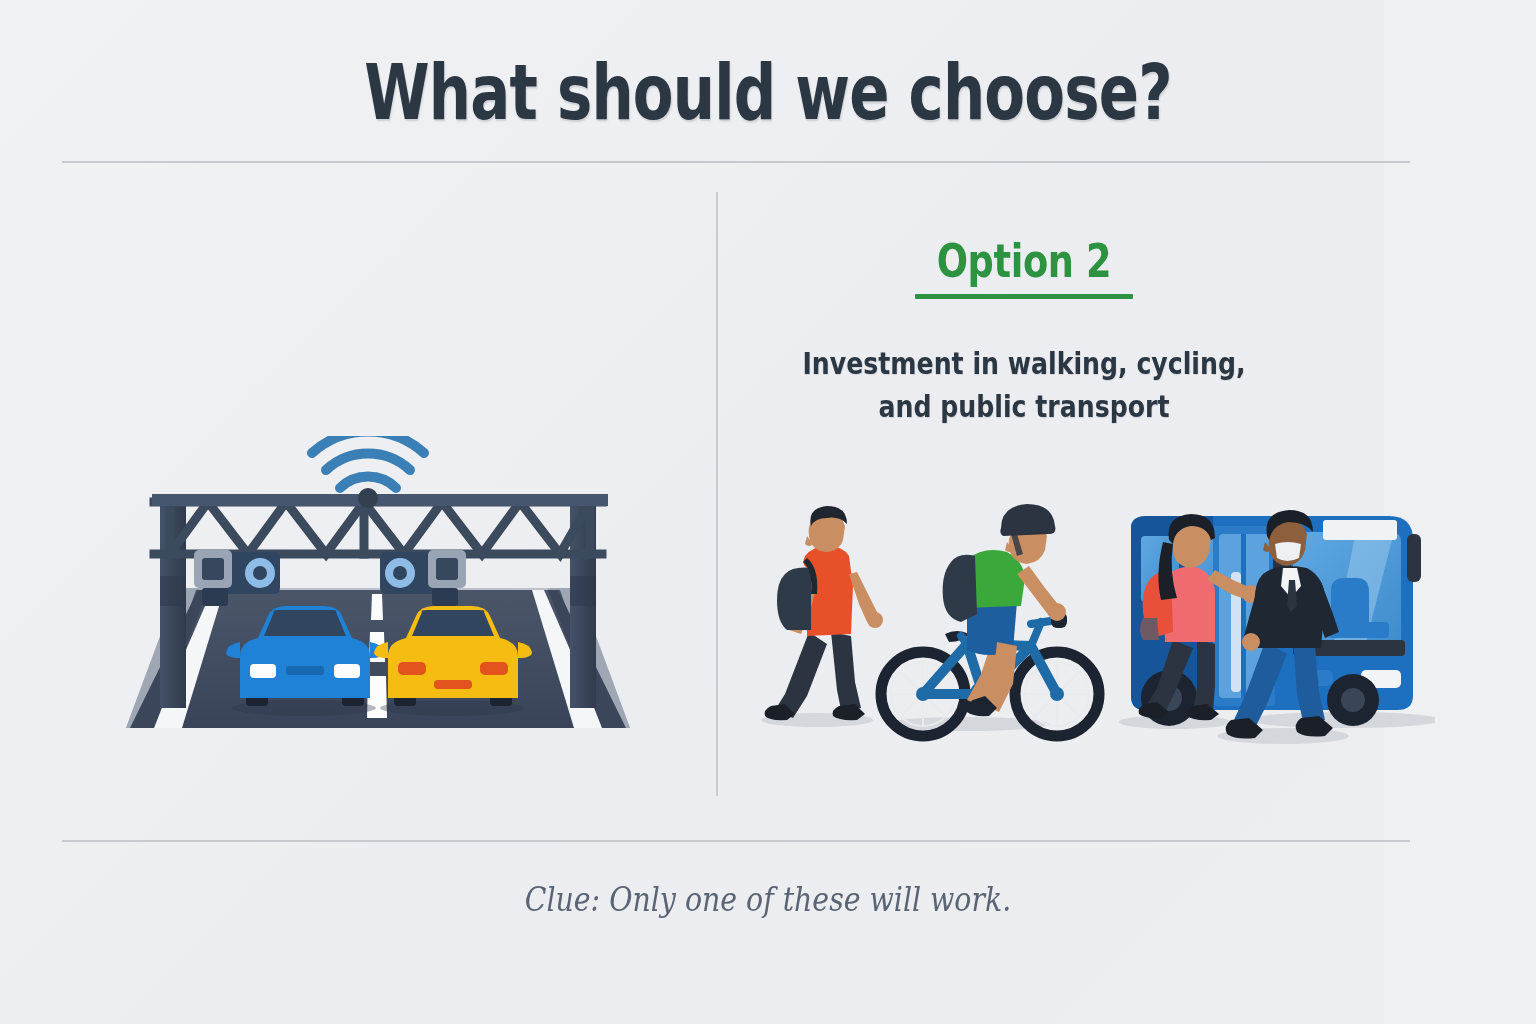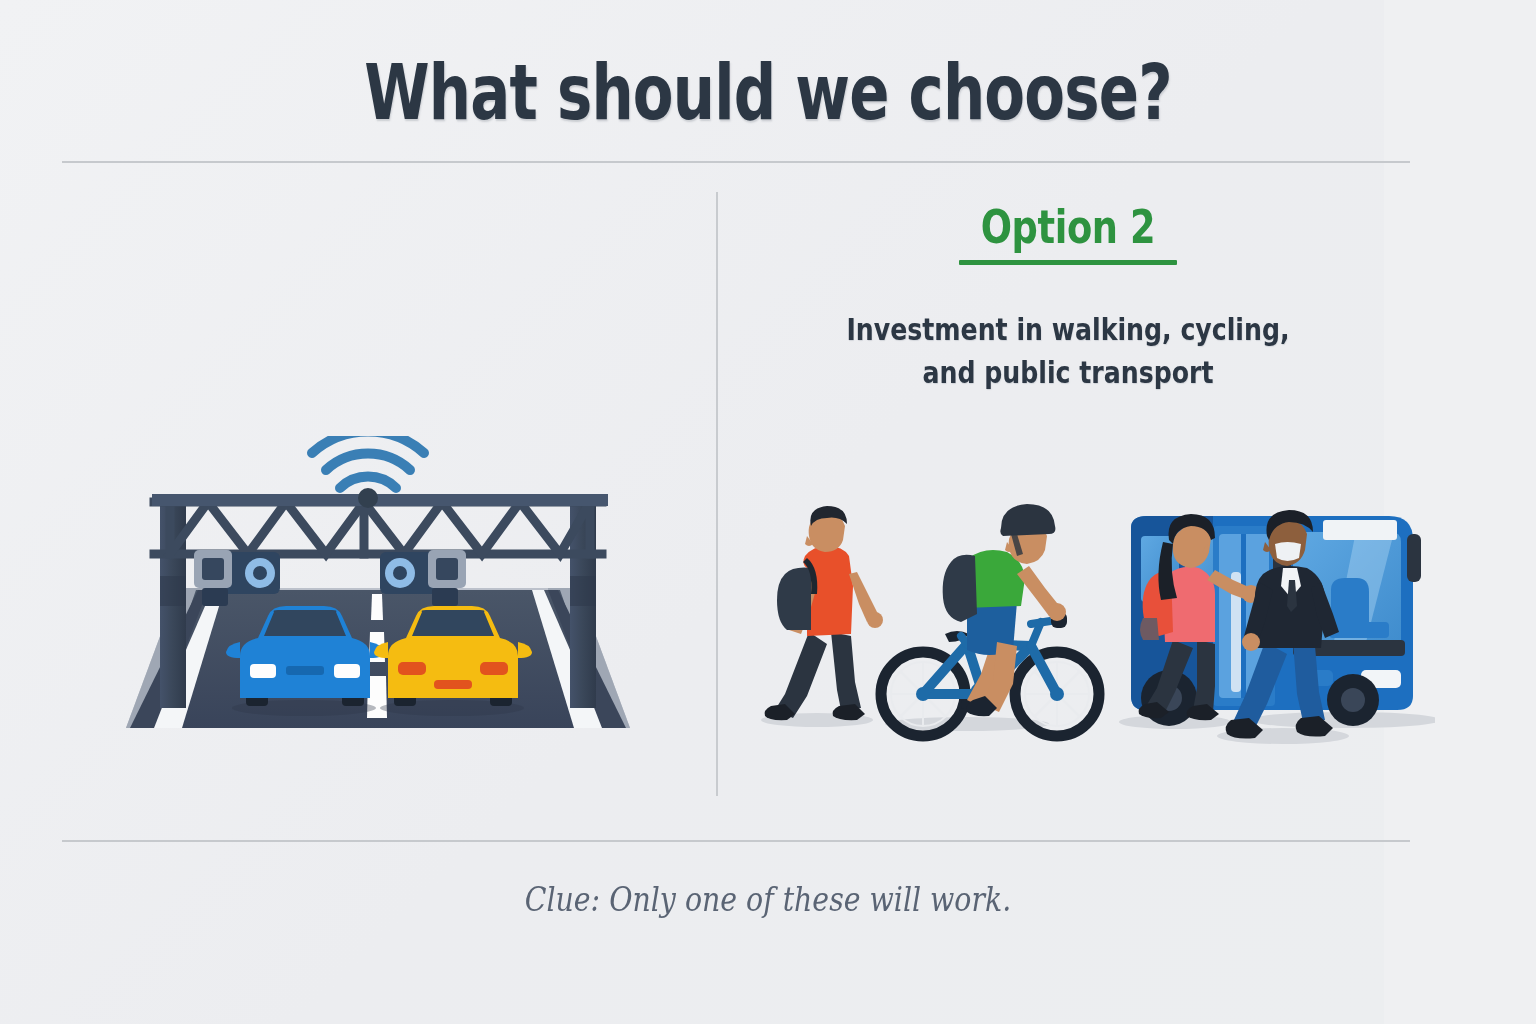--- a/index.html
+++ b/index.html
@@ -40,21 +40,21 @@
   .vrule {
     position: absolute;
     top: 192px; left: 716px;
     width: 2px; height: 604px;
     background: #c8cbcf;
   }
 
   
   .col { position: absolute; top: 200px; }
   .col.left  { left: 80px;  width: 620px; }
-  .col.right { left: 748px; width: 640px; }
+  .col.right { left: 704px; width: 640px; margin-top: 34px; }
 
   .opt-head {
     text-align: center;
     font-family: "DejaVu Sans", sans-serif;
     font-weight: 700;
     font-size: 46px;
     transform: scaleX(0.80);
     letter-spacing: -0.5px;
   }
   .opt-head.blue  { color: #1b6cb5; }

